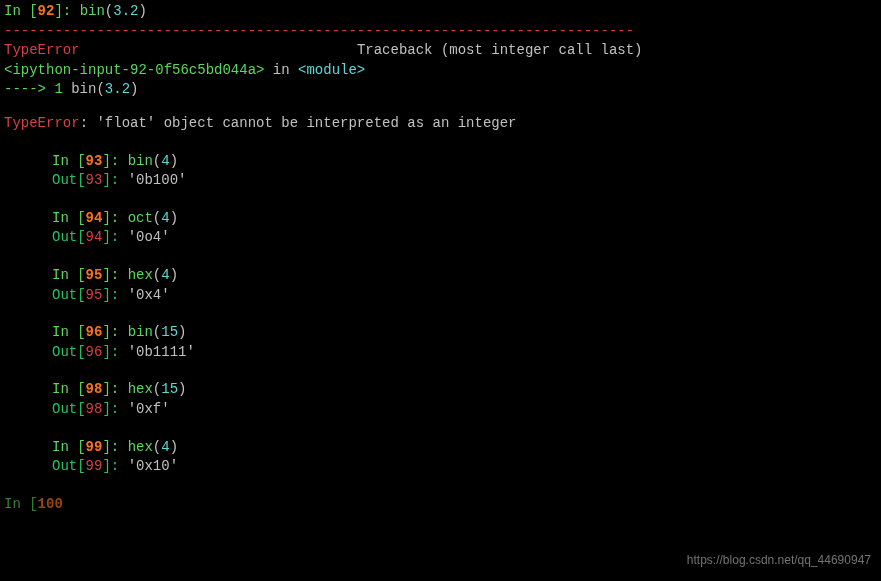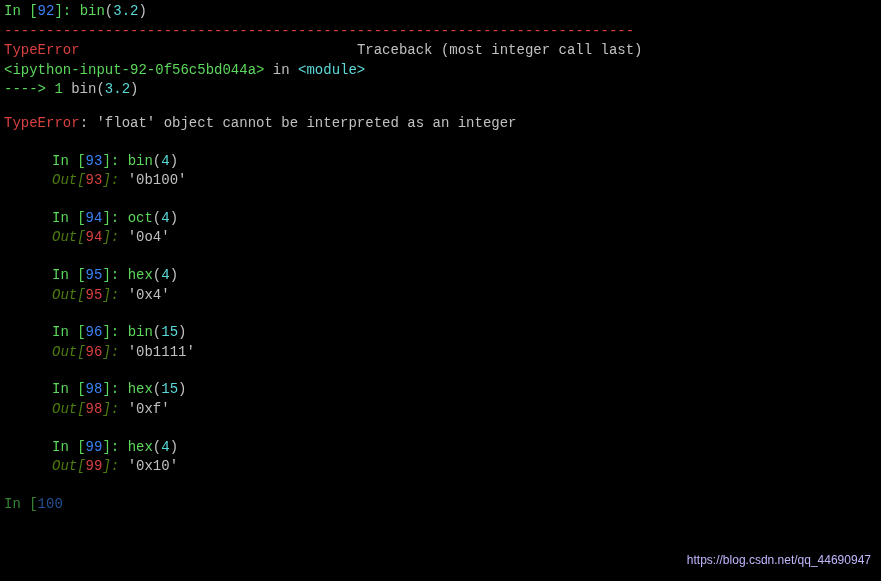--- a/index.html
+++ b/index.html
@@ -15,38 +15,38 @@
       width: 881px;
       height: 581px;
       overflow: hidden;
       padding: 0 4px;
       position: relative;
     }
     .line {
       white-space: pre;
     }
     .green { color: #5bd85b; text-align: center; }
-    .green-bold { color: #3b82f6; font-weight: normal; }
+    .green-bold { color: #f97316; font-weight: bold; }
     .white { color: #c0c0c0; }
     .cyan { color: #5bd8d8; }
     .red { color: #d84040; }
-    .red-dark { color: #4d7c0f; font-style: italic; }
+    .red-dark { color: #22c55e; }
     .sep {
       color: #d84040;
       letter-spacing: 0;
     }
     .block {
       margin-bottom: 18px;
       margin-left: 48px;
     }
     .watermark {
       position: absolute;
       bottom: 12px;
       right: 10px;
-      color: #c4b5fd;
+      color: #737373;
       font-family: Arial, sans-serif;
       font-size: 12px;
       text-align: center;
     }
     .container {
       padding-top: 2px;
     }
   </style>
 </head>
 <body>

